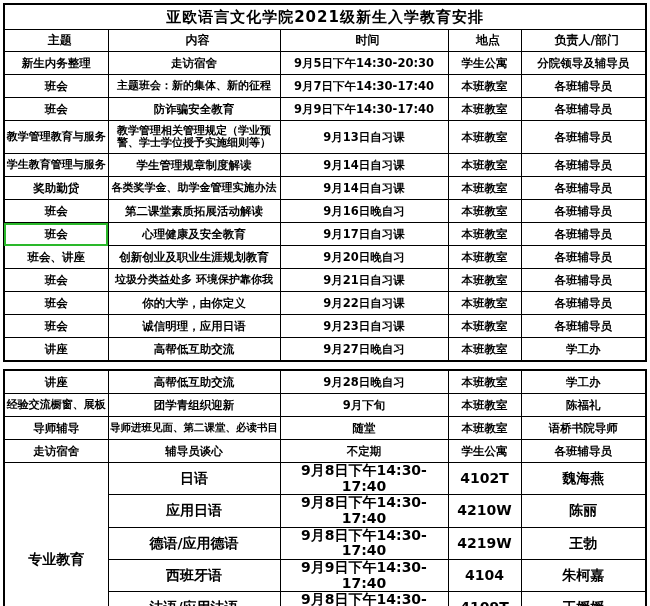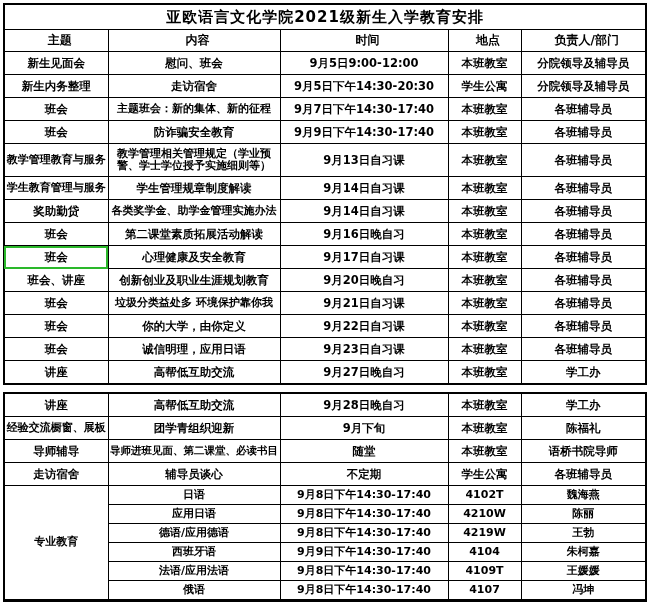--- a/index.html
+++ b/index.html
@@ -7,21 +7,21 @@
   .sheet{padding:3px 2px 0 3px;}
   table{border-collapse:collapse;table-layout:fixed;width:542px;border:2px solid #000;background:#fff;}
   td,th{border:1px solid #000;text-align:center;vertical-align:middle;font-size:11.5px;height:22px;padding:0 1px;line-height:1.12;overflow:hidden;}
   tr.title-row td{font-size:15px;height:24px;letter-spacing:1px;}
   tr.header-row td{height:21px;font-size:12px;padding-left:8px;}
   td.s11{font-size:11px;}
   td.s10{font-size:10.5px;}
   td.tall{height:32px;}
   td.sel{outline:2px solid #2ab82a;outline-offset:-2px;}
   table.t2{margin-top:7px;border-bottom:3px solid #000;}
-  tr.lang td{height:18px;font-size:11px;}
+  tr.lang td{height:18px;font-size:14px;}
   col.c1{width:104px}col.c2{width:172px}col.c3{width:168px}col.c4{width:73px}col.c5{width:125px}
 </style>
 </head>
 <body>
 
 <div class="sheet">
 
   <table class="t1">
     <colgroup>
         <col class="c1">
@@ -35,27 +35,20 @@
           <td colspan="5">亚欧语言文化学院2021级新生入学教育安排</td>
         </tr>
     <tr class="header-row">
       <td>主题</td>
       <td>内容</td>
       <td>时间</td>
       <td>地点</td>
       <td>负责人/部门</td>
     </tr>
     <tr>
-      <td>新生见面会</td>
-      <td>慰问、班会</td>
-      <td>9月5日9:00-12:00</td>
-      <td>本班教室</td>
-      <td>分院领导及辅导员</td>
-    </tr>
-    <tr>
       <td>新生内务整理</td>
       <td>走访宿舍</td>
       <td>9月5日下午14:30-20:30</td>
       <td>学生公寓</td>
       <td>分院领导及辅导员</td>
     </tr>
     <tr>
       <td>班会</td>
       <td class="s11">主题班会：新的集体、新的征程</td>
       <td>9月7日下午14:30-17:40</td>

